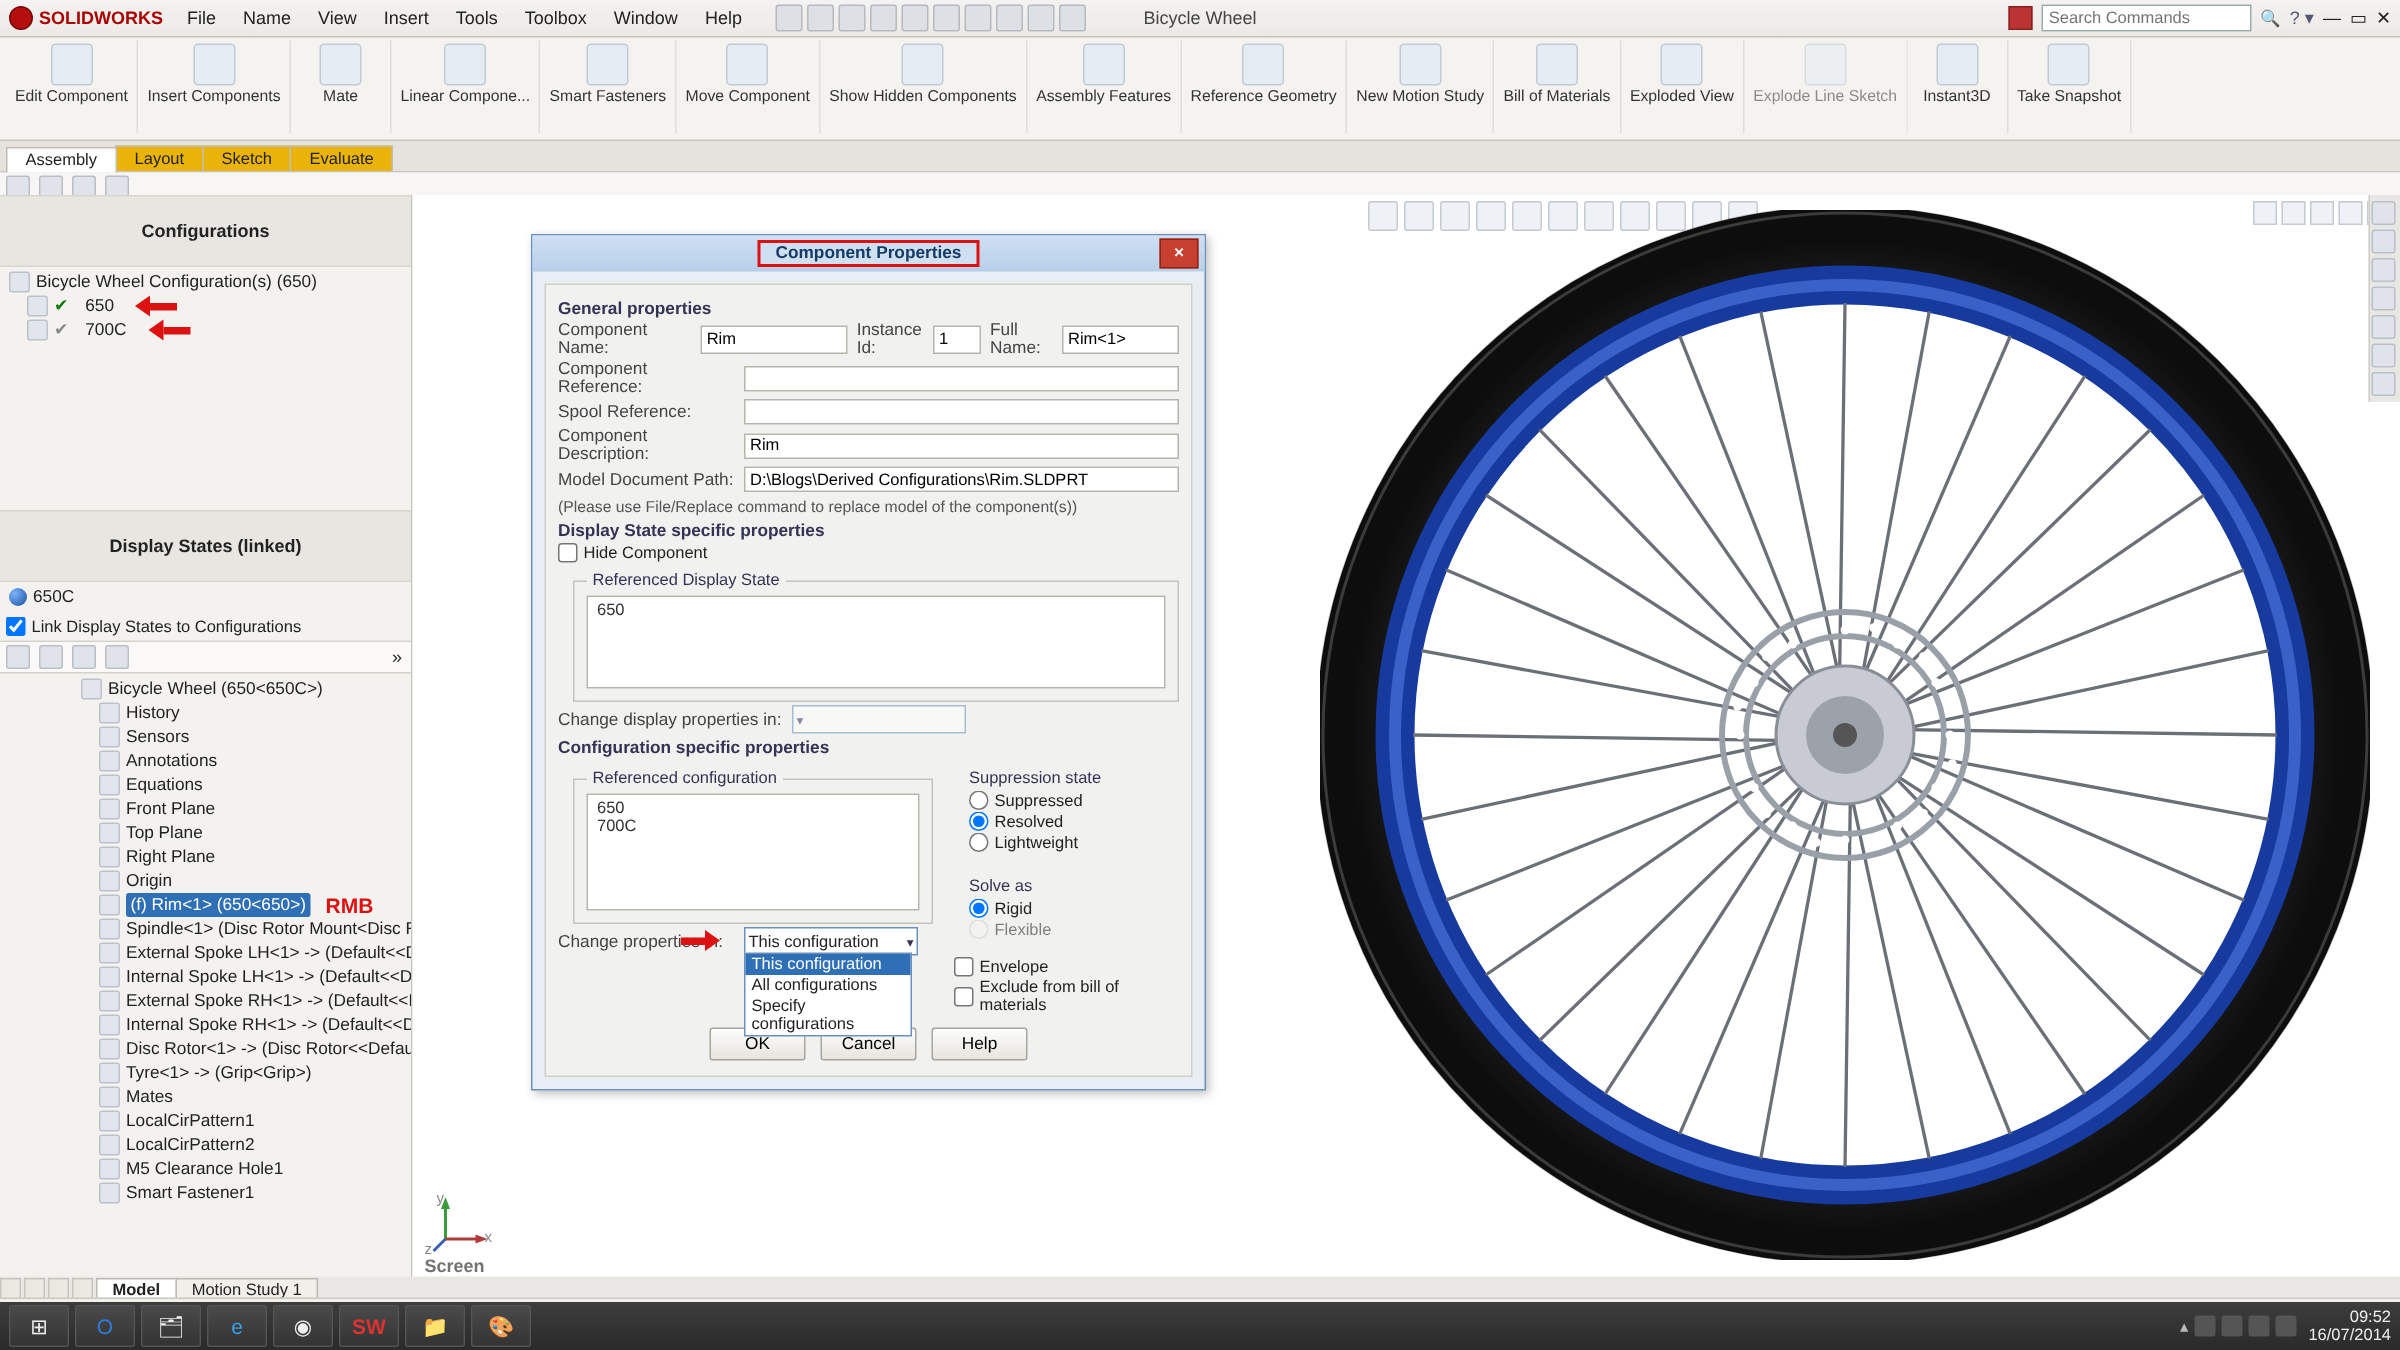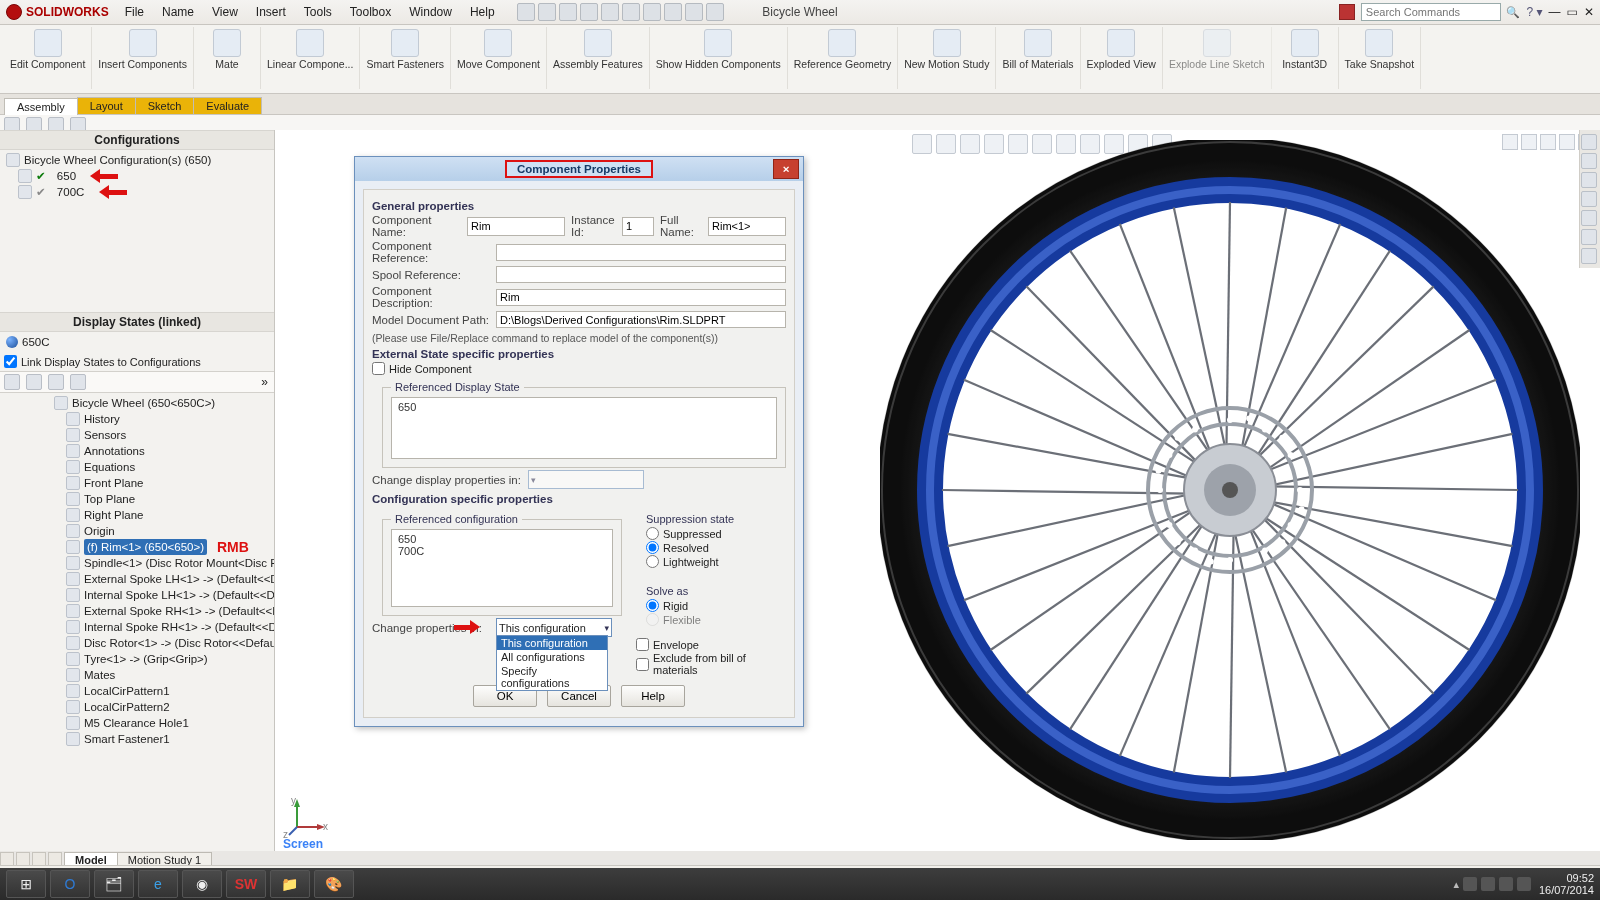--- a/index.html
+++ b/index.html
@@ -96,21 +96,21 @@
     background:#f3f2ef;
     border-right:1px solid #c7c5c0;
     display:flex;
     flex-direction:column;
     overflow:hidden;
   }
   .panel-title {
     background:#e8e6e1;
     text-align:center;
     font-weight:600;
-    padding:2px 0;
+    padding:16px 0;
     border-top:1px solid #d7d5d0;
     border-bottom:1px solid #d7d5d0;
   }
   .tree { padding:2px 4px; font-size:11.5px; line-height:16px; }
   .tree .row { display:flex; align-items:center; gap:4px; padding:0 2px; white-space:nowrap; }
   .tree .row .ticon { width:12px; height:12px; background:#e2e6ec; border:1px solid #bcc2cb; border-radius:2px; flex:0 0 auto;}
   .tree .indent1{ padding-left:14px;}
   .highlight-blue { background:#2f6fb5; color:#fff; padding:0 3px; border-radius:2px;}
   .red-arrow {
     display:inline-block;
@@ -143,21 +143,21 @@
   .view-toolbar {
     position:absolute; top:4px; left:50%; transform:translateX(-10%);
     display:flex; gap:4px;
   }
   .view-toolbar .vt { width:18px; height:18px; background:#eef1f5; border:1px solid #c4cad2; border-radius:2px;}
   .triad {
     position:absolute; left:12px; bottom:12px;
     font-size:10px; color:#888;
   }
   .triad svg { overflow:visible; }
-  .screen-label { position:absolute; left:8px; bottom:0px; font-weight:600; color:#3b82f6;}
+  .screen-label { position:absolute; left:8px; bottom:0px; font-weight:600; color:#737373;}
   
   .wheel-svg { position:absolute; right:20px; top:10px; }
   
   .dialog {
     position:absolute;
     left: 354px; top: 156px;
     width: 448px;
     background:#e9eef5;
     border:1px solid #6b90bc;
     box-shadow: 2px 2px 6px rgba(0,0,0,.25);
@@ -345,25 +345,25 @@
   <div class="group">
       <div class="gicon"></div>
       <div class="glabel">Smart Fasteners</div>
     </div>
   <div class="group">
       <div class="gicon"></div>
       <div class="glabel">Move Component</div>
     </div>
   <div class="group">
       <div class="gicon"></div>
+      <div class="glabel">Show Hidden Components</div>
+    </div>
+  <div class="group">
+      <div class="gicon"></div>
       <div class="glabel">Assembly Features</div>
-    </div>
-  <div class="group">
-      <div class="gicon"></div>
-      <div class="glabel">Show Hidden Components</div>
     </div>
   <div class="group">
       <div class="gicon"></div>
       <div class="glabel">Reference Geometry</div>
     </div>
   <div class="group">
       <div class="gicon"></div>
       <div class="glabel">New Motion Study</div>
     </div>
   <div class="group">
@@ -696,21 +696,21 @@
     <div class="formrow">
       <label>Component Description:</label>
       <input type="text" class="fullw" style="flex: 1 1 0%;" readonly="" value="Rim">
     </div>
     <div class="formrow">
       <label>Model Document Path:</label>
       <input type="text" class="fullw" style="flex: 1 1 0%;" readonly="" value="D:\Blogs\Derived Configurations\Rim.SLDPRT">
     </div>
     <div class="note">(Please use File/Replace command to replace model of the component(s))</div>
 
-    <div class="section-label">External State specific properties</div>
+    <div class="section-label">Display State specific properties</div>
     <div class="check-row">
       <input type="checkbox" style="">
       <span>Hide Component</span>
     </div>
     <fieldset>
       <legend>Referenced Display State</legend>
       <div class="listbox">
         <div>650</div>
       </div>
     </fieldset>

